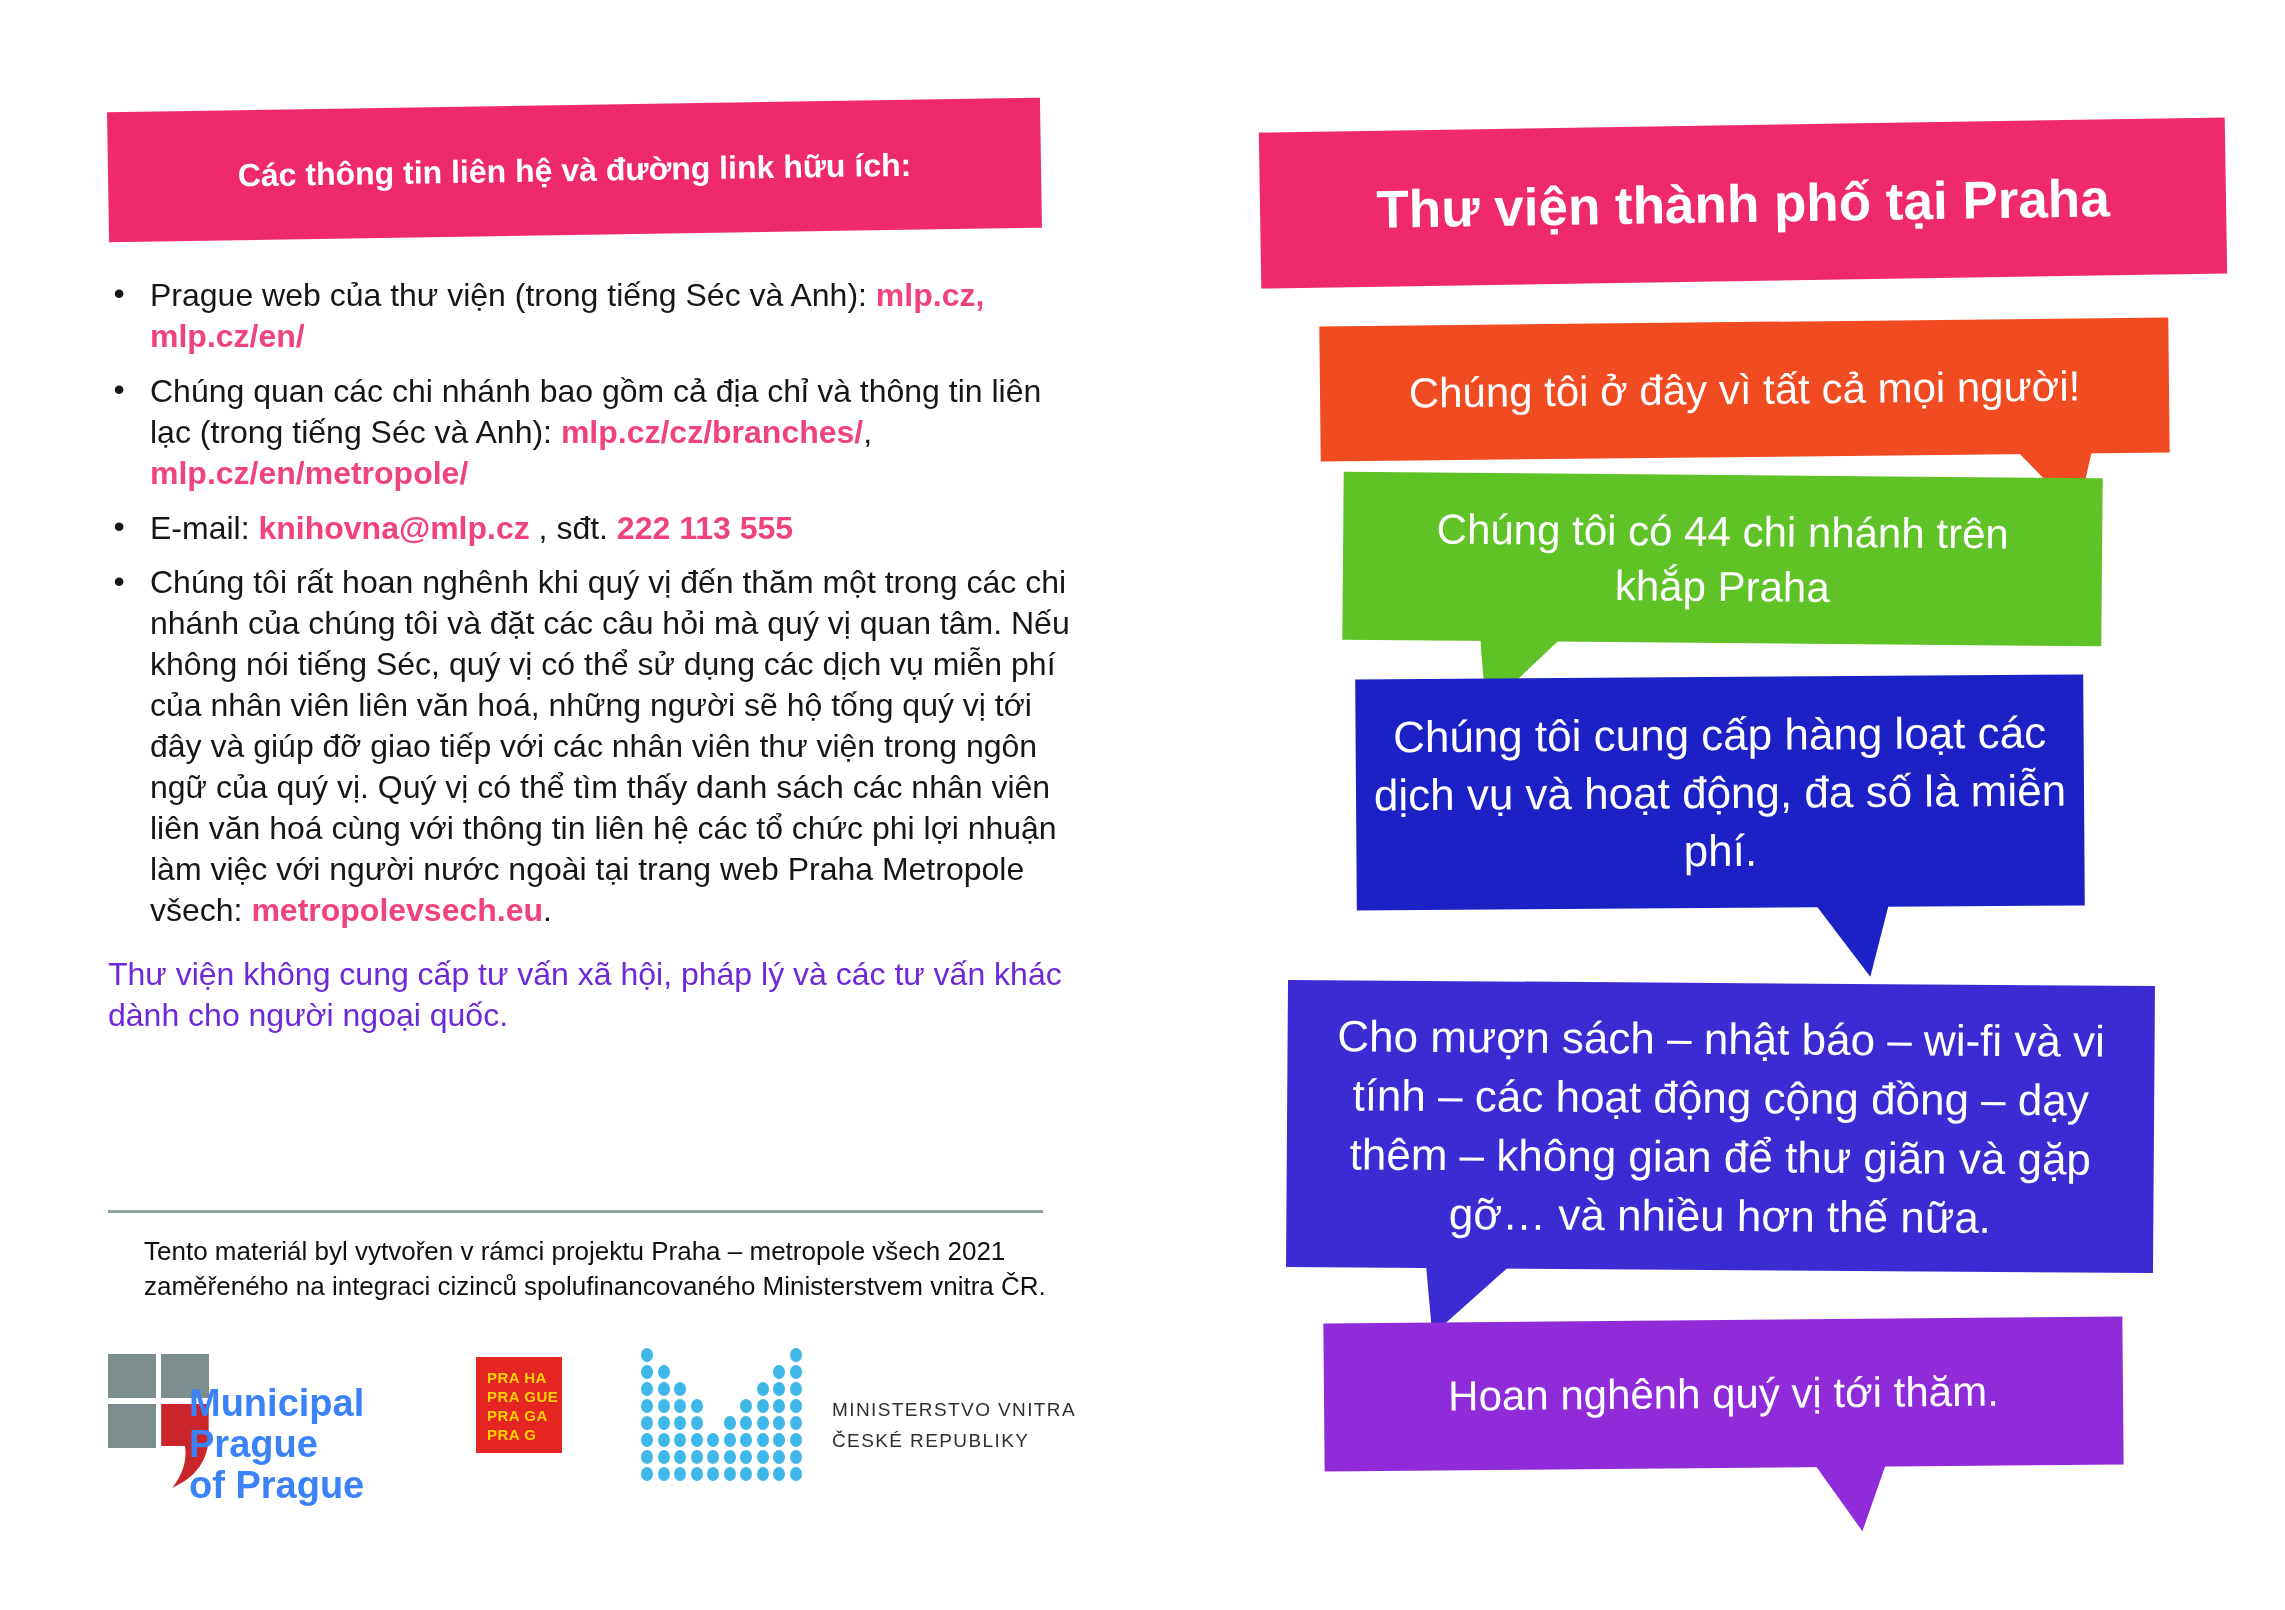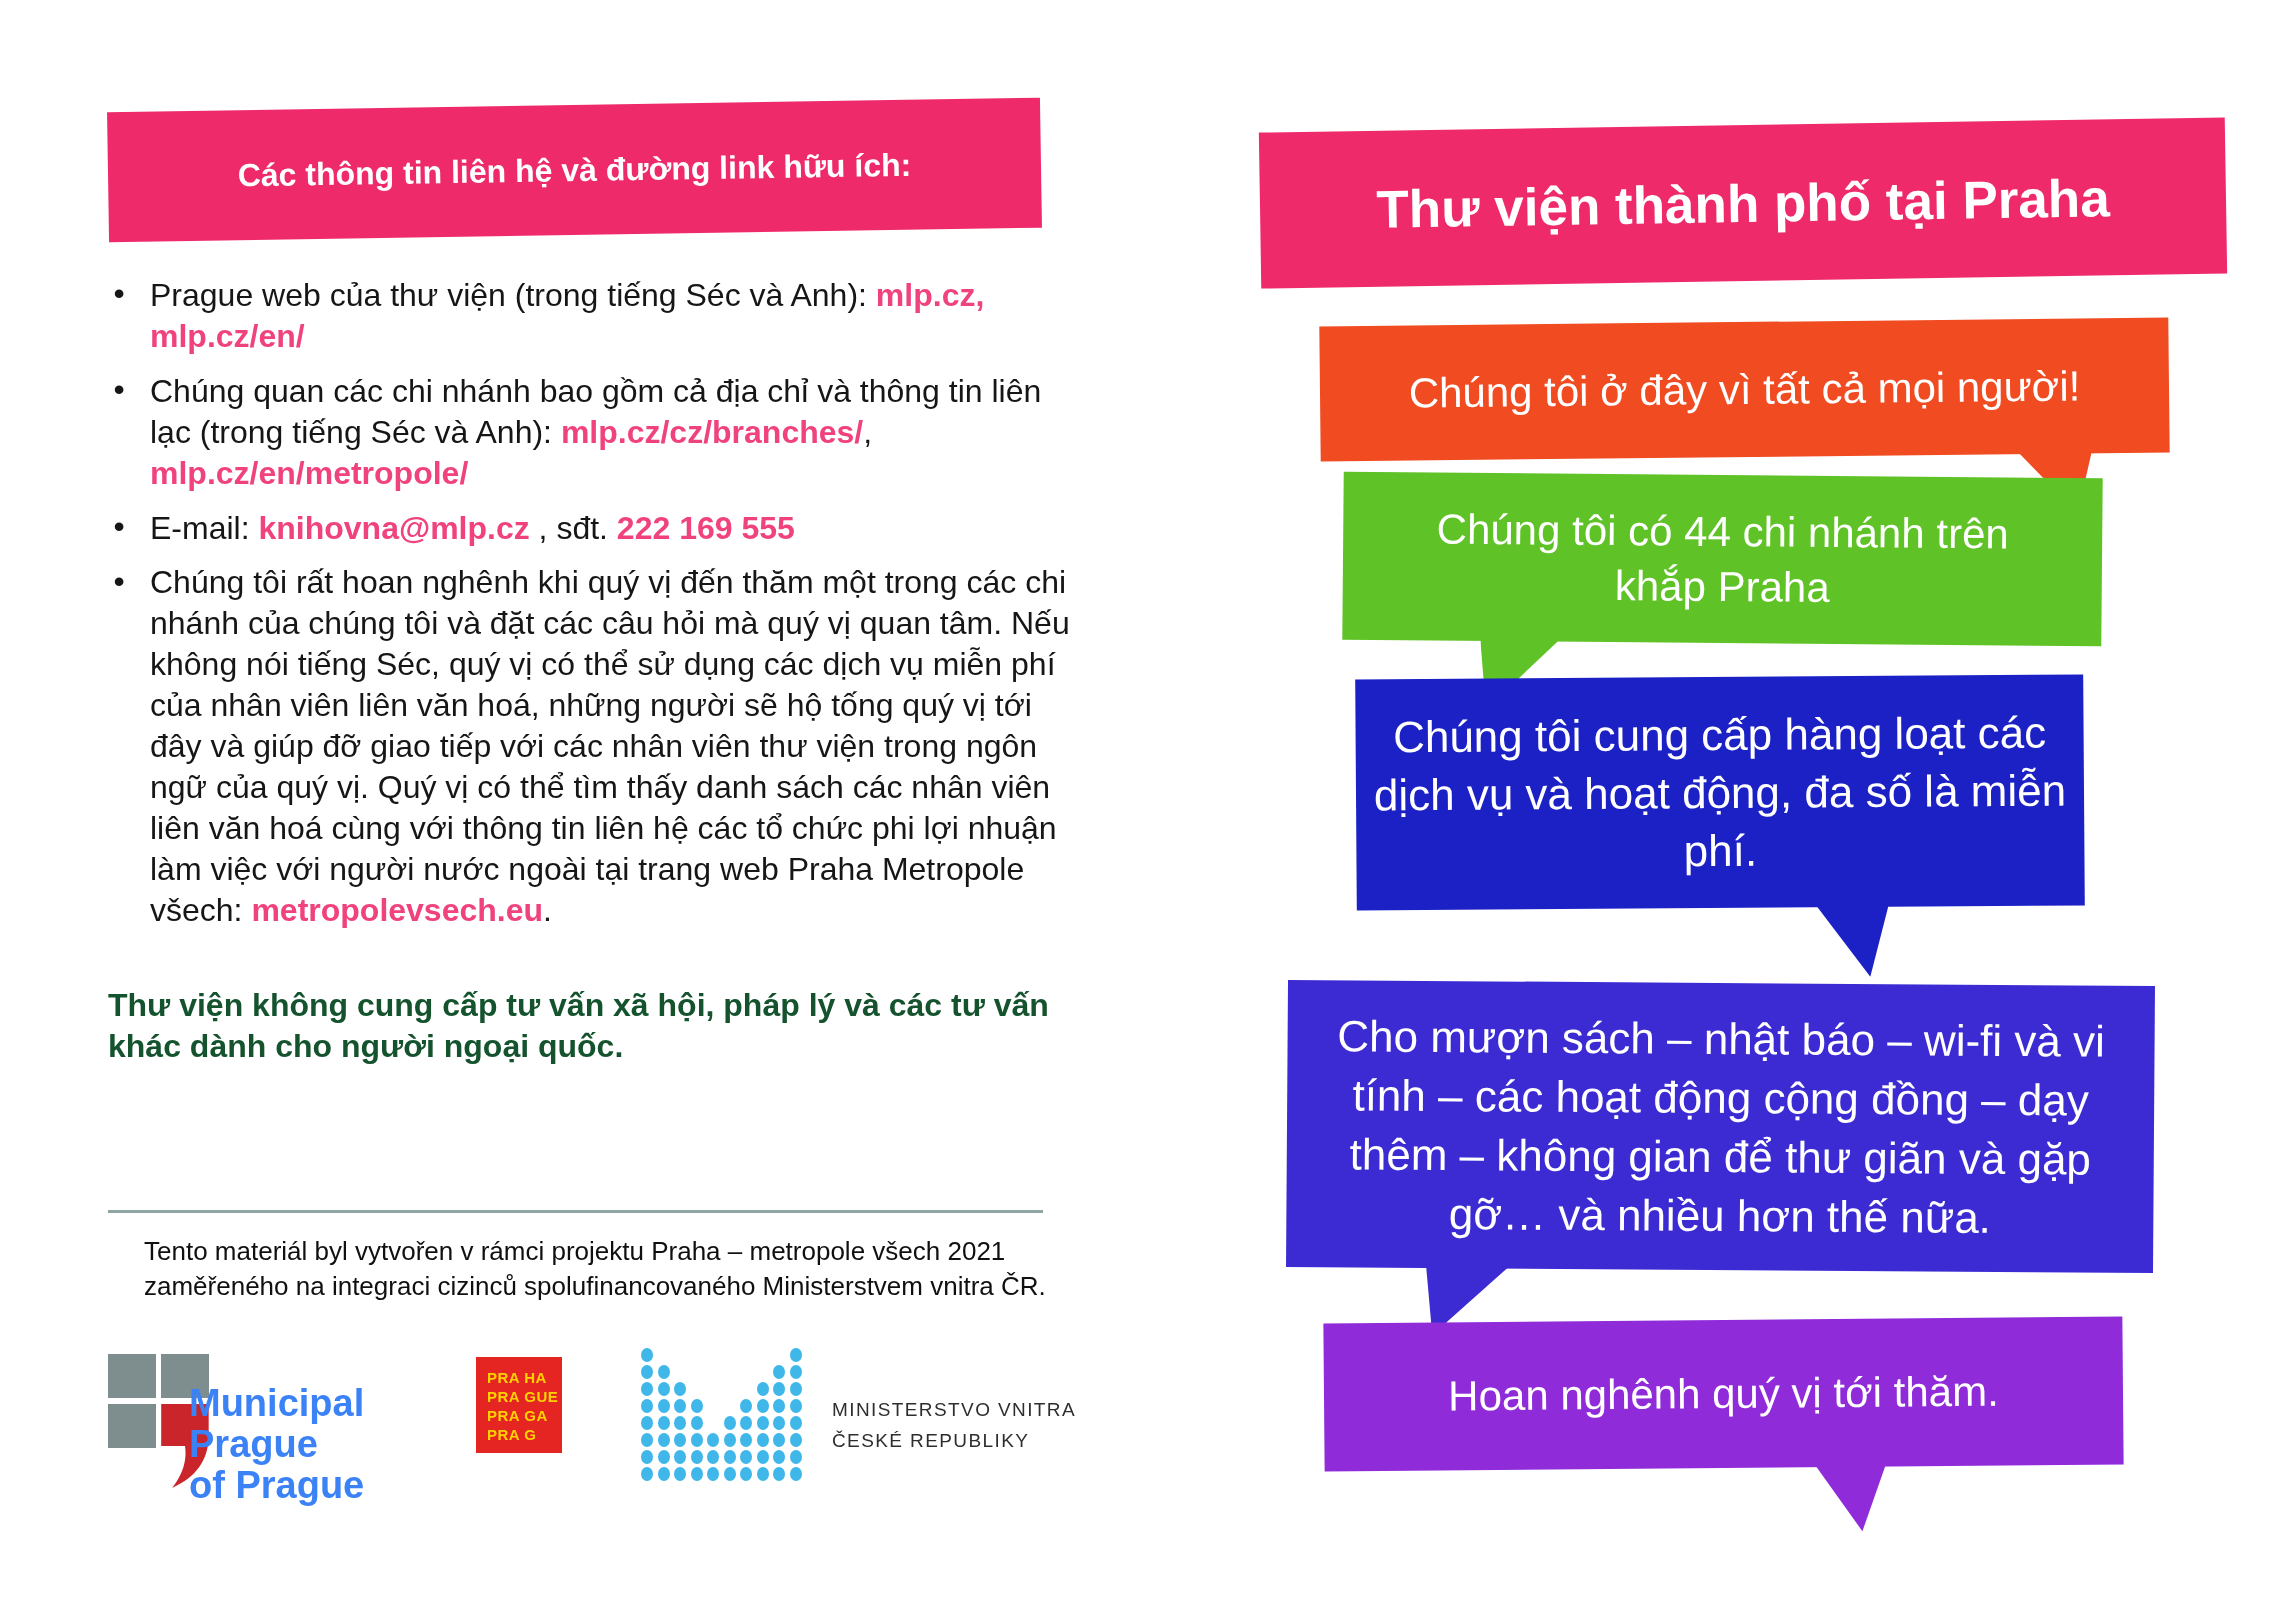--- a/index.html
+++ b/index.html
@@ -7,21 +7,21 @@
         font-family:"Liberation Sans","DejaVu Sans",sans-serif;}
 
   
   .banner{background:#EE2A6B;display:flex;align-items:center;justify-content:center;color:#fff;font-weight:bold;}
   #banner-left{position:absolute;left:108px;top:105px;width:933px;height:130px;transform:rotate(-0.9deg);font-size:32px;}
   #left-body{position:absolute;left:108px;top:275px;width:968px;color:#161616;font-size:32px;line-height:41px;}
   ul.bullets{list-style:none;margin:0;padding:0;}
   ul.bullets li{position:relative;padding-left:42px;margin-bottom:13.8px;}
   ul.bullets li .dot{position:absolute;left:5.5px;top:-1.8px;}
   .link{color:#F0437E;font-weight:bold;text-decoration:none;}
-  #note{margin-top:54px;color:#14532d;font-weight:bold;}
+  #note{margin-top:23px;color:#6d28d9;font-weight:normal;}
   #divider{position:absolute;left:108px;top:1210px;width:935px;height:2.8px;background:#8FA5A3;}
   #credit{position:absolute;left:108px;top:1234px;width:961px;font-size:26px;line-height:35px;color:#101010;margin-left:36px;}
 
   
   #mlp-logo{position:absolute;left:108px;top:1354px;width:110px;height:156px;}
   #mlp-logo .sq{position:absolute;width:48px;height:44px;background:#7E8E8E;}
   #mlp-text{position:absolute;left:189px;top:1383px;font-size:38px;font-weight:bold;color:#3b82f6;line-height:41px;}
 
   
   #prague-logo{position:absolute;left:476px;top:1357px;width:86px;height:96px;background:#E52521;
@@ -73,21 +73,21 @@
         <span class="dot">•</span>
         <span>Chúng quan các chi nhánh bao gồm cả địa chỉ và thông tin liên lạc (trong tiếng Séc và Anh): </span>
         <span class="link">mlp.cz/cz/branches/</span><span>, </span><br>
         <span class="link">mlp.cz/en/metropole/</span>
       </li>
       <li>
         <span class="dot">•</span>
         <span>E-mail: </span>
         <span class="link">knihovna@mlp.cz</span>
         <span>, sđt. </span>
-        <span class="link">222 169 555</span>
+        <span class="link">222 113 555</span>
       </li>
       <li>
         <span class="dot">•</span>
         <span>Chúng tôi rất hoan nghênh khi quý vị đến thăm một trong các chi nhánh của chúng tôi và đặt các câu hỏi mà quý vị quan tâm. Nếu không nói tiếng Séc, quý vị có thể sử dụng các dịch vụ miễn phí của nhân viên liên văn hoá, những người sẽ hộ tống quý vị tới đây và giúp đỡ giao tiếp với các nhân viên thư viện trong ngôn ngữ của quý vị. Quý vị có thể tìm thấy danh sách các nhân viên liên văn hoá cùng với thông tin liên hệ các tổ chức phi lợi nhuận làm việc với người nước ngoài tại trang web Praha Metropole všech: </span>
         <span class="link">metropolevsech.eu</span><span>.</span>
       </li>
     </ul>
     <div id="note">Thư viện không cung cấp tư vấn xã hội, pháp lý và các tư vấn khác dành cho người ngoại quốc.</div>
   </div>
 

